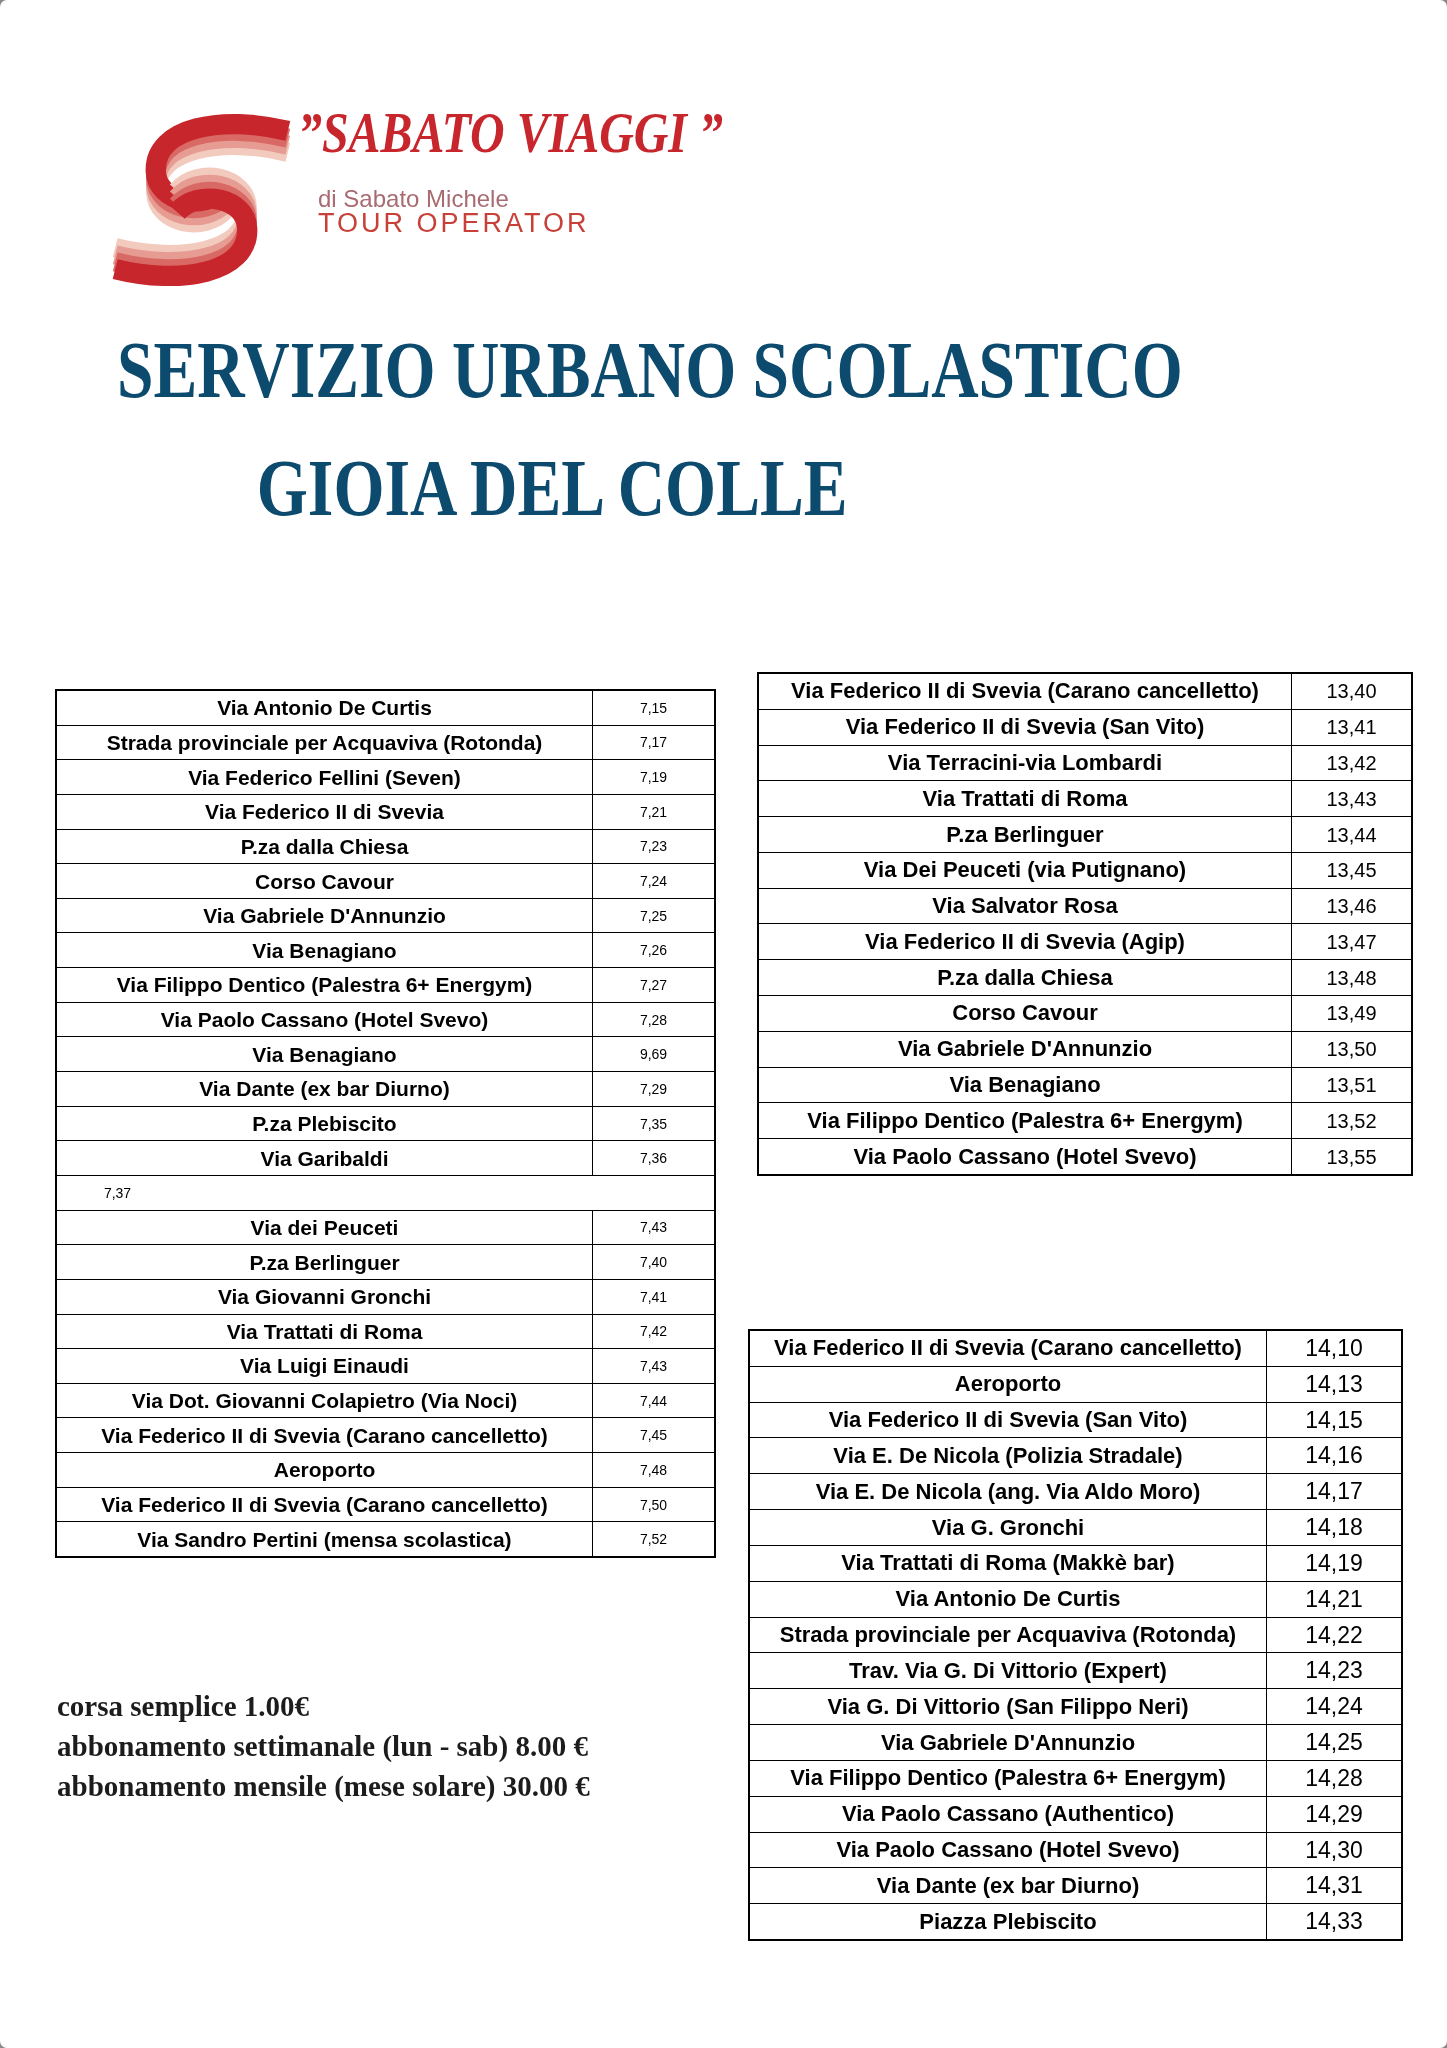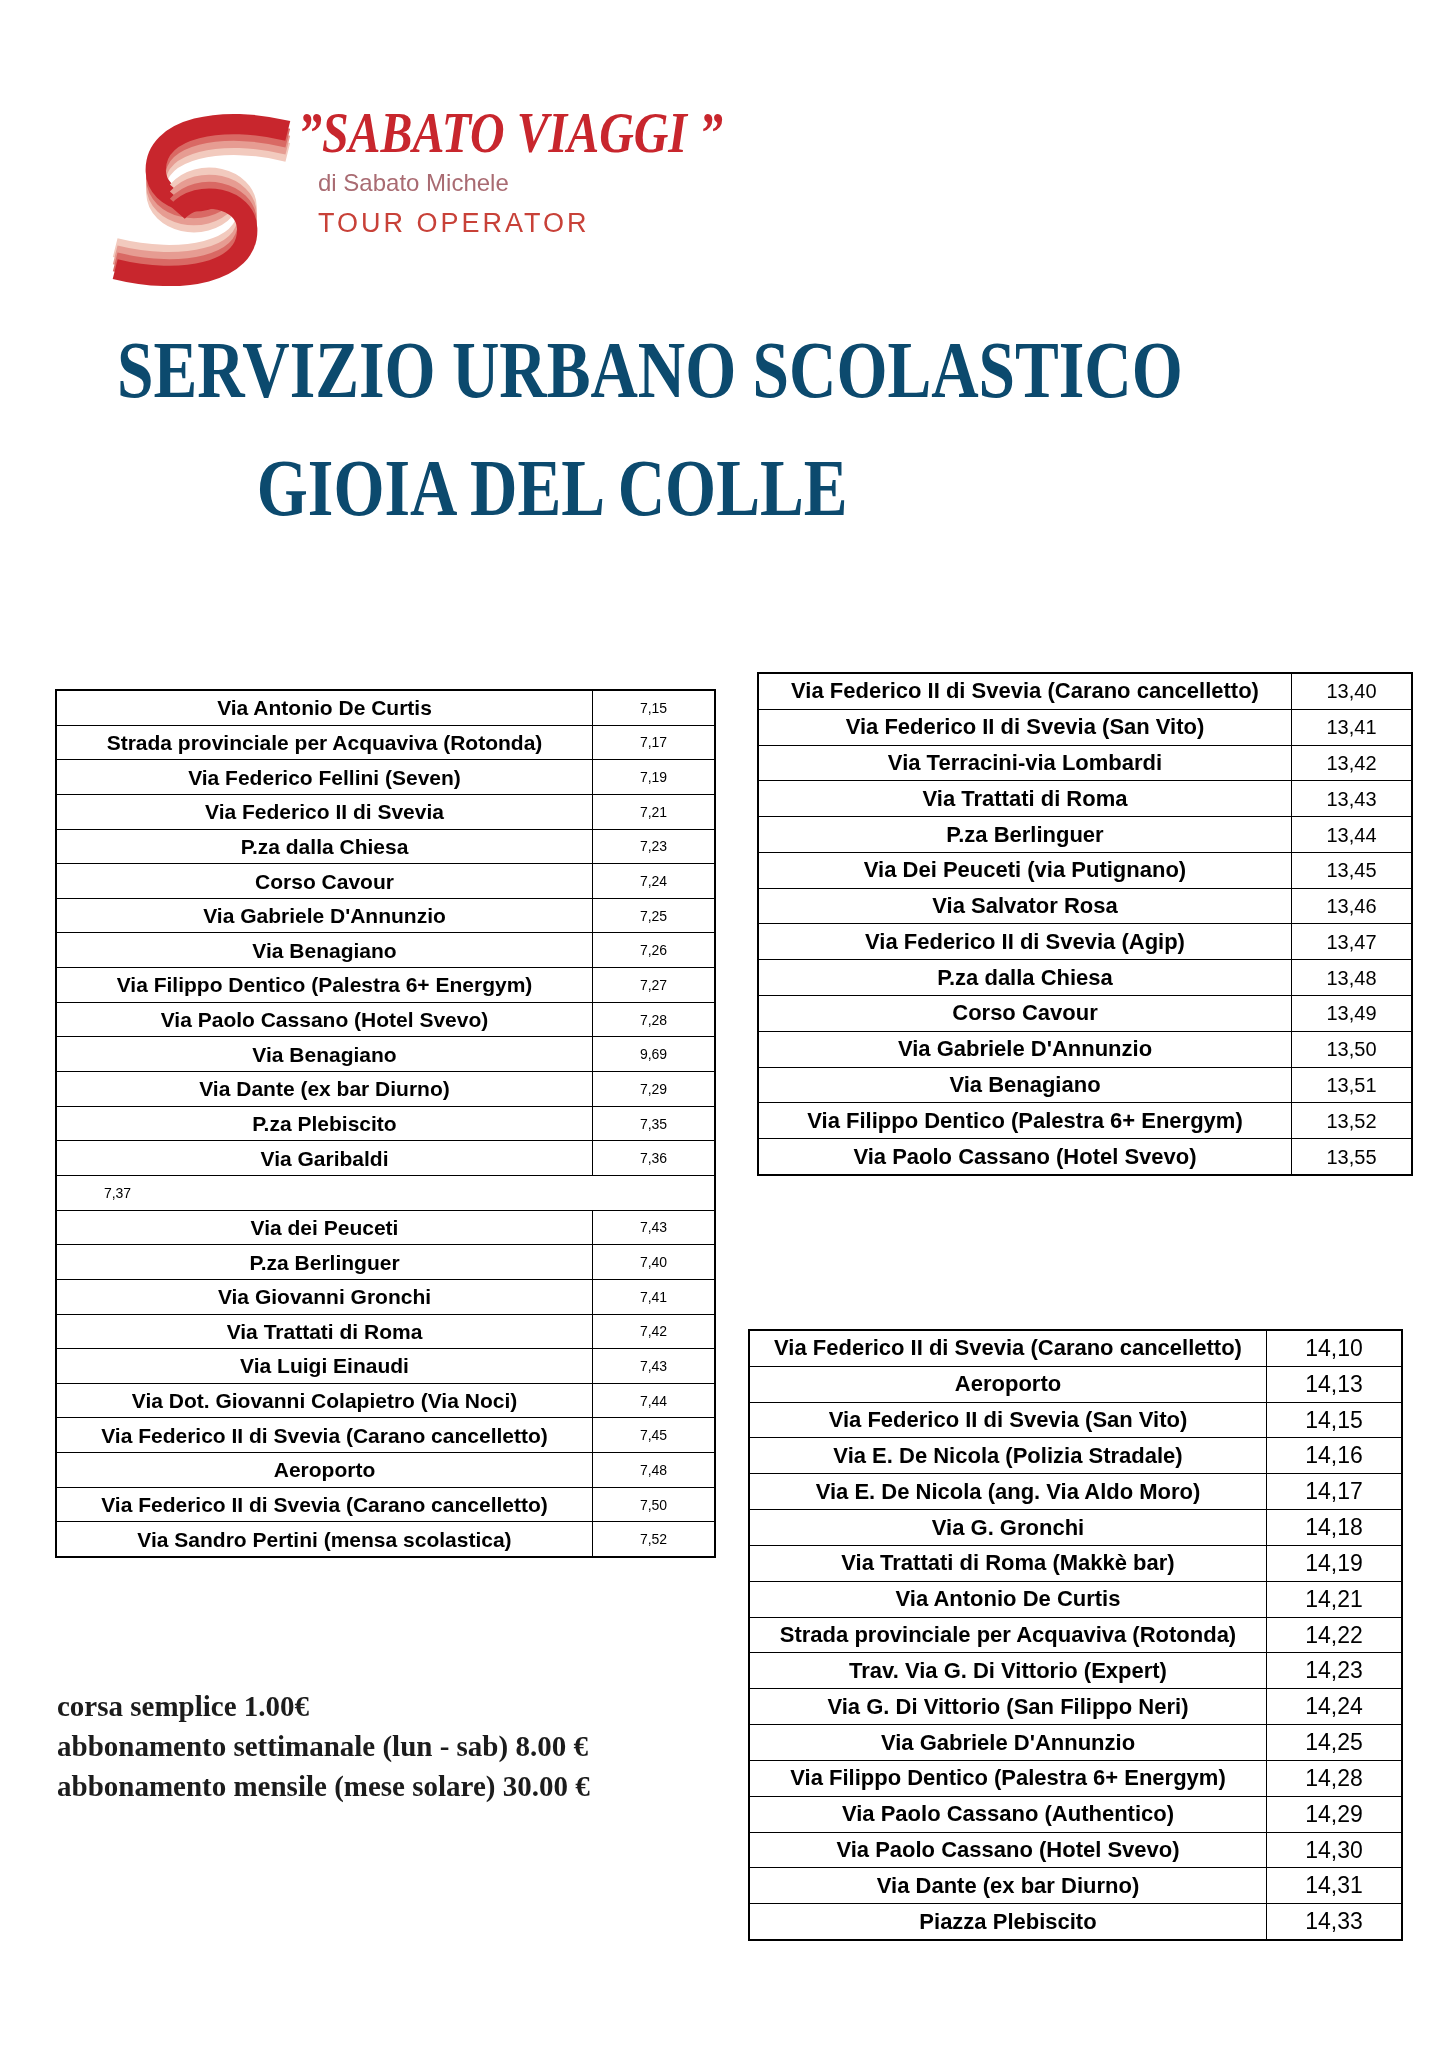--- a/index.html
+++ b/index.html
@@ -1,29 +1,29 @@
 <!DOCTYPE html>
 <html><head>
 <meta charset="utf-8">
 <style>
   html,body{margin:0;padding:0;background:#888;}
   .page{
     position:relative;width:1447px;height:2048px;background:#ffffff;
-    font-family:"Liberation Sans",sans-serif;overflow:hidden;margin:0 auto;
+    font-family:"Liberation Sans",sans-serif;overflow:hidden;margin:0 auto;border-radius:7px;
   }
   
   .logo-mark{position:absolute;left:103px;top:112px;width:198px;height:176px;}
   .brand{
     position:absolute;left:298px;top:104px;width:480px;
     font-family:"Liberation Serif",serif;font-weight:bold;font-style:italic;
     font-size:57px;line-height:1;white-space:nowrap;
     transform:scaleX(0.84);transform-origin:left top;
   }
   .brand-owner{
-    position:absolute;left:318px;top:170px;font-size:24px;line-height:1.1;white-space:nowrap;
+    position:absolute;left:318px;top:186px;font-size:24px;line-height:1.1;white-space:nowrap;
   }
   .brand-tagline{
     position:absolute;left:318px;top:209px;font-size:27px;line-height:1.1;
     letter-spacing:3px;white-space:nowrap;
   }
   
   .title{
     position:absolute;left:0;top:330px;width:1105px;text-align:center;
     font-family:"Liberation Serif",serif;font-weight:bold;color:#0c4a6e;
     font-size:80px;line-height:1;

